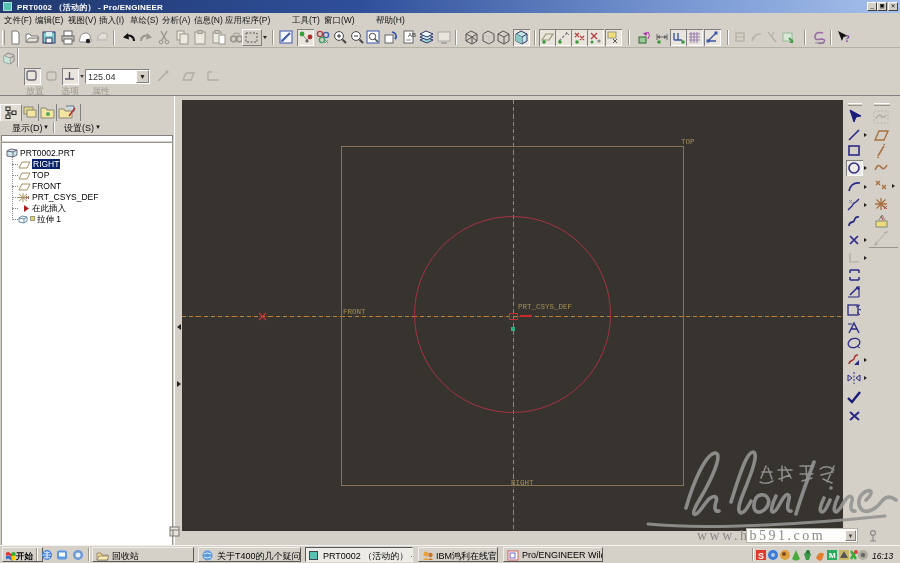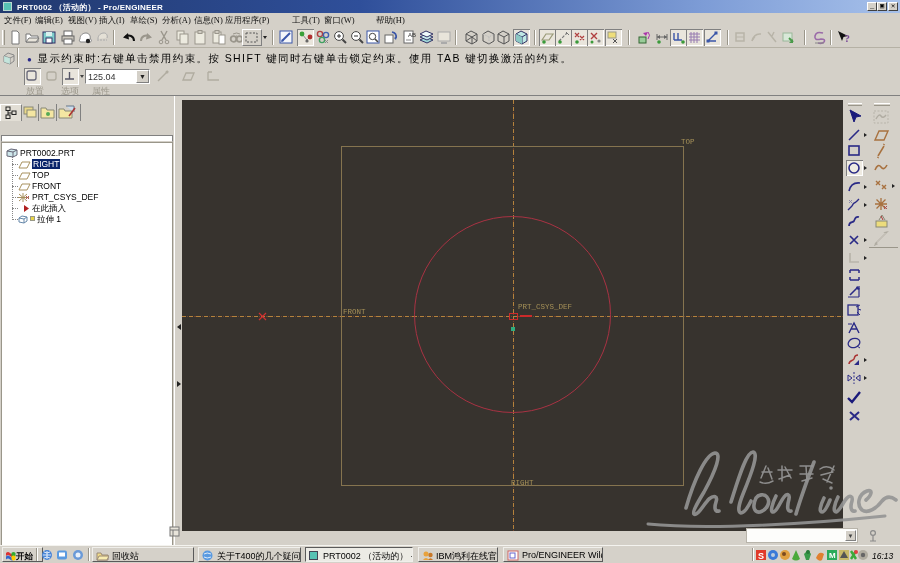--- a/index.html
+++ b/index.html
@@ -5,21 +5,21 @@
 html,body{width:900px;height:563px;overflow:hidden;}
 body{font-family:"Liberation Sans",sans-serif;background:#d4d0c8;position:relative;}
 .abs{position:absolute;}
 
 #title{left:0;top:0;width:900px;height:13px;background:linear-gradient(to right,#21396e,#2f4f9a 40%,#7d9cd6 78%,#a6c0ea);}
 #title .txt{left:17px;top:2px;color:#fff;font-size:8px;font-weight:bold;letter-spacing:.2px;white-space:nowrap;}
 #ticon{left:3px;top:2px;width:9px;height:9px;background:#57c2b4;border:1px solid #b8d8d0;}
 .wbtn{top:2px;width:10px;height:9px;background:#d4d0c8;border:1px solid #fff;border-right-color:#404040;border-bottom-color:#404040;color:#000;font-size:7px;line-height:6px;text-align:center;font-family:"Liberation Mono",monospace;font-weight:bold;}
 
 #menu{left:0;top:13px;width:900px;height:14px;background:#d4d0c8;font-size:8.5px;color:#111;}
-#menu span{position:absolute;top:2px;white-space:nowrap;letter-spacing:0;font-family:Liberation Serif, serif;}
+#menu span{position:absolute;top:2px;white-space:nowrap;letter-spacing:0;}
 
 #tbar{left:0;top:27px;width:900px;height:21px;background:#d4d0c8;border-bottom:1px solid #b5b1a5;}
 .tsep{position:absolute;top:3px;width:2px;height:15px;border-left:1px solid #9a968a;border-right:1px solid #fff;}
 .grip{position:absolute;top:3px;width:3px;height:15px;border-left:1px solid #fff;border-right:1px solid #9a968a;}
 .ticon{position:absolute;top:2px;width:17px;height:17px;}
 .ticon svg{position:absolute;left:0;top:0;}
 .prs{background:#e9e5dc;box-shadow:inset 1px 1px 0 #808080, inset -1px -1px 0 #fff;}
 
 #msg{left:0;top:48px;width:900px;height:19px;background:#d4d0c8;}
 #msg .vline{position:absolute;left:17px;top:0;height:19px;border-left:1px solid #9a968a;border-right:1px solid #fff;}
@@ -380,21 +380,20 @@
     </div>
 </div>
 
 <div class="abs" id="msg">
     <div class="vline"></div>
 <div class="abs" style="left:2px;top:3px;"><svg width="14" height="14">
         <path d="M2 5l4-3 6 2v6l-4 3-6-2z" fill="none" stroke="#888"></path>
         <path d="M2 5l6 2 4-2M8 7v6" stroke="#888" fill="none"></path>
         <path d="M2 5l6 2v6l-6-2z" fill="#bfe8e0" opacity=".8"></path>
       </svg></div>
-<div class="mtxt"><span class="blt">●</span>&nbsp;显示约束时:右键单击禁用约束。按 SHIFT 键同时右键单击锁定约束。使用 TAB 键切换激活的约束。</div>
   </div>
 
 <div class="abs" id="dash">
 <div class="dbtn prs" style="left:24px;"><svg width="15" height="15">
         <rect x="3" y="3" width="9" height="9" rx="2" fill="none" stroke="#667" stroke-width="1.3"></rect>
       </svg></div>
 <div class="dbtn" style="left:44px;"><svg width="15" height="15">
         <rect x="3" y="4" width="9" height="8" rx="2" fill="none" stroke="#b0aca0" stroke-width="1.3"></rect>
       </svg></div>
 <div class="dbtn prs" style="left:62px;"><svg width="15" height="15">
@@ -436,20 +435,27 @@
         </svg></div>
     <div class="ptab" style="left:39px;width:18px;"><svg width="17" height="16">
           <path d="M2 4h5l1 2h7v8H2z" fill="#f4e6a2" stroke="#887"></path>
           <circle cx="9" cy="10" r="2" fill="#5a5"></circle>
         </svg></div>
     <div class="ptab" style="left:57px;width:24px;"><svg width="22" height="16">
           <path d="M2 5h5l1 2h7v7H2z" fill="#f4e6a2" stroke="#887"></path>
           <path d="M9 2h8v6" fill="#cde" stroke="#678"></path>
           <path d="M12 12L18 4" stroke="#a33" stroke-width="1.6"></path>
         </svg></div>
+    <div class="abs" style="left:0;top:25px;width:174px;height:14px;font-size:9px;color:#111;">
+      <span class="abs" style="left:12px;top:1px;">显示(D)</span>
+        <span class="abs" style="left:43px;top:3px;font-size:6px;">▼</span>
+      <span class="abs" style="left:64px;top:1px;">设置(S)</span>
+        <span class="abs" style="left:95px;top:3px;font-size:6px;">▼</span>
+      <span class="abs" style="left:53px;top:1px;width:2px;height:11px;border-left:1px solid #9a968a;border-right:1px solid #fff;"></span>
+    </div>
     <div class="abs" style="left:1px;top:39px;width:172px;height:7px;background:#fff;border:1px solid #808080;border-bottom:1px solid #d4d0c8;"></div>
   </div>
   <div class="abs" id="sash">
     <div class="abs" style="left:2px;top:228px;width:0;height:0;border-right:4px solid #222;border-top:3px solid rgba(0,0,0,0);border-bottom:3px solid rgba(0,0,0,0);"></div>
     <div class="abs" style="left:2px;top:285px;width:0;height:0;border-left:4px solid #222;border-top:3px solid rgba(0,0,0,0);border-bottom:3px solid rgba(0,0,0,0);"></div>
   </div>
   <div class="abs" id="canvas">
     <div class="abs" id="hline"></div>
     <div class="abs" id="vline"></div>
     <div class="abs" style="left:159px;top:46px;width:343px;height:340px;border:1px solid #85744f;"></div>
@@ -647,20 +653,21 @@
     <path d="M148 56 C144 64, 142 72, 145 72 C149 72, 152 62, 156 57 C159 53, 162 54, 161 59 C159 66, 159 72, 163 71"></path>
     <path d="M186 22 C180 38, 172 60, 168 74"></path>
     <path d="M196 58 C192 66, 191 72, 194 72 C197 72, 200 65, 202 60"></path>
     <circle cx="203" cy="48" r="1.8" fill="rgba(148,148,148,.9)" stroke="none"></circle>
     <path d="M210 57 C206 65, 205 72, 208 72 C212 71, 215 62, 219 58 C222 55, 225 56, 224 61 C222 67, 223 72, 227 71"></path>
     <path d="M238 60 C244 55, 245 49, 239 51 C231 54, 228 64, 234 70 C240 74, 249 68, 254 61 C259 55, 264 57, 268 60"></path>
     <path d="M20 84 C80 90, 180 84, 257 76" stroke-width="3"></path>
   </svg>
   <div class="abs" style="left:746px;top:528px;width:112px;height:15px;background:#fdfdfb;border:1px solid #b8b4aa;"></div>
   <div class="abs" style="left:845px;top:530px;width:11px;height:11px;background:#d4d0c8;border:1px solid #fff;border-right-color:#808080;border-bottom-color:#808080;font-size:6px;text-align:center;line-height:10px;color:#444;">▼</div>
+  <div class="abs" style="left:697px;top:528px;font-size:14px;letter-spacing:2.5px;color:#8a8a8a;font-family:'Liberation Serif',serif;">www.hb591.com</div>
   <svg class="abs" style="left:866px;top:528px;" width="14" height="16">
       <circle cx="7" cy="5" r="2.4" fill="none" stroke="#8a8a8a" stroke-width="1.2"></circle>
       <path d="M7 8v5M4 13h6" stroke="#8a8a8a" stroke-width="1.2"></path>
     </svg>
 </div>
 
 <div class="abs" id="task">
   <div class="tkb" style="left:2px;width:41px;font-weight:bold;">
       <svg class="abs" style="left:2px;top:2px;" width="11" height="11">
         <path d="M1 3q2-2 4 0t4 0v3q-2 2-4 0T1 6z" fill="#d33"></path>

